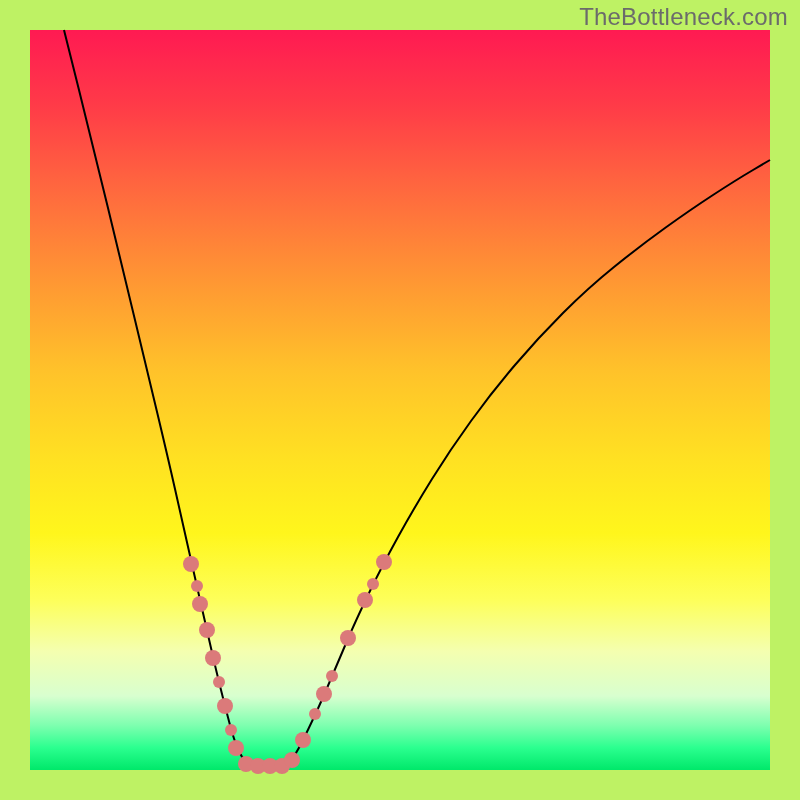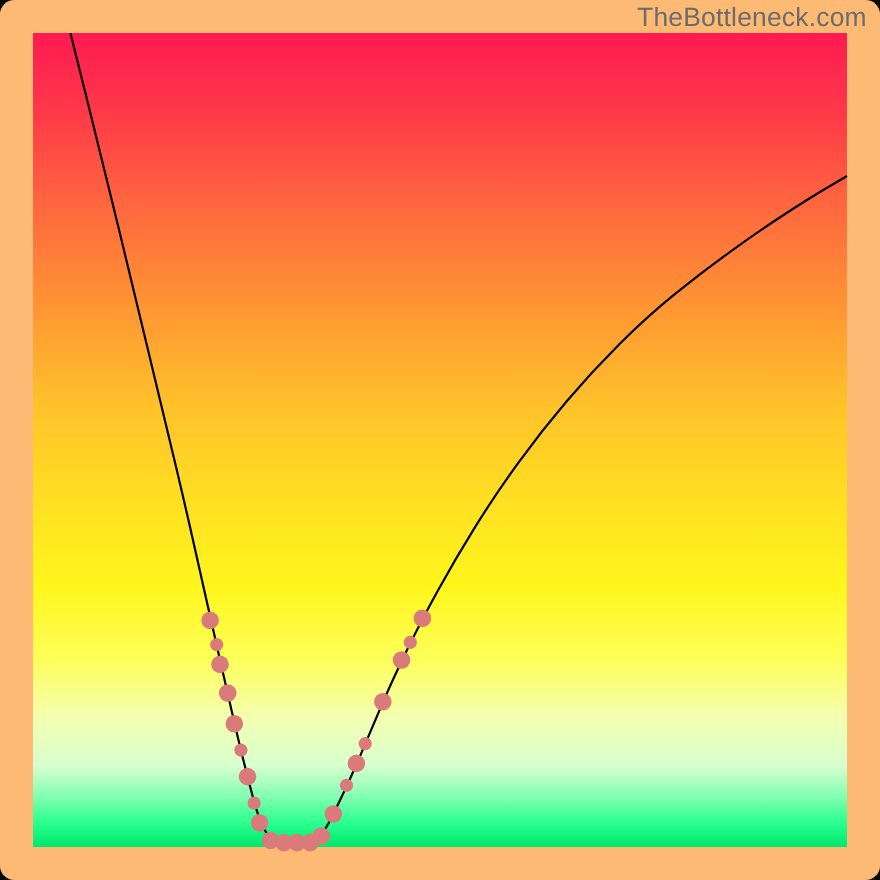--- a/index.html
+++ b/index.html
@@ -7,22 +7,21 @@
     padding: 0;
     width: 800px;
     height: 800px;
     background: #000;
     font-family: Arial, Helvetica, sans-serif;
     overflow: hidden;
   }
   .frame {
     position: absolute;
     inset: 0;
-    background: #fdba74;
-    border-radius: 13px;
+    background: #bef264;
   }
   .gradient {
     position: absolute;
     left: 30px;
     right: 30px;
     top: 30px;
     bottom: 30px;
     background: linear-gradient(to bottom,
       #ff1a52 0%,
       #ff3a48 10%,

